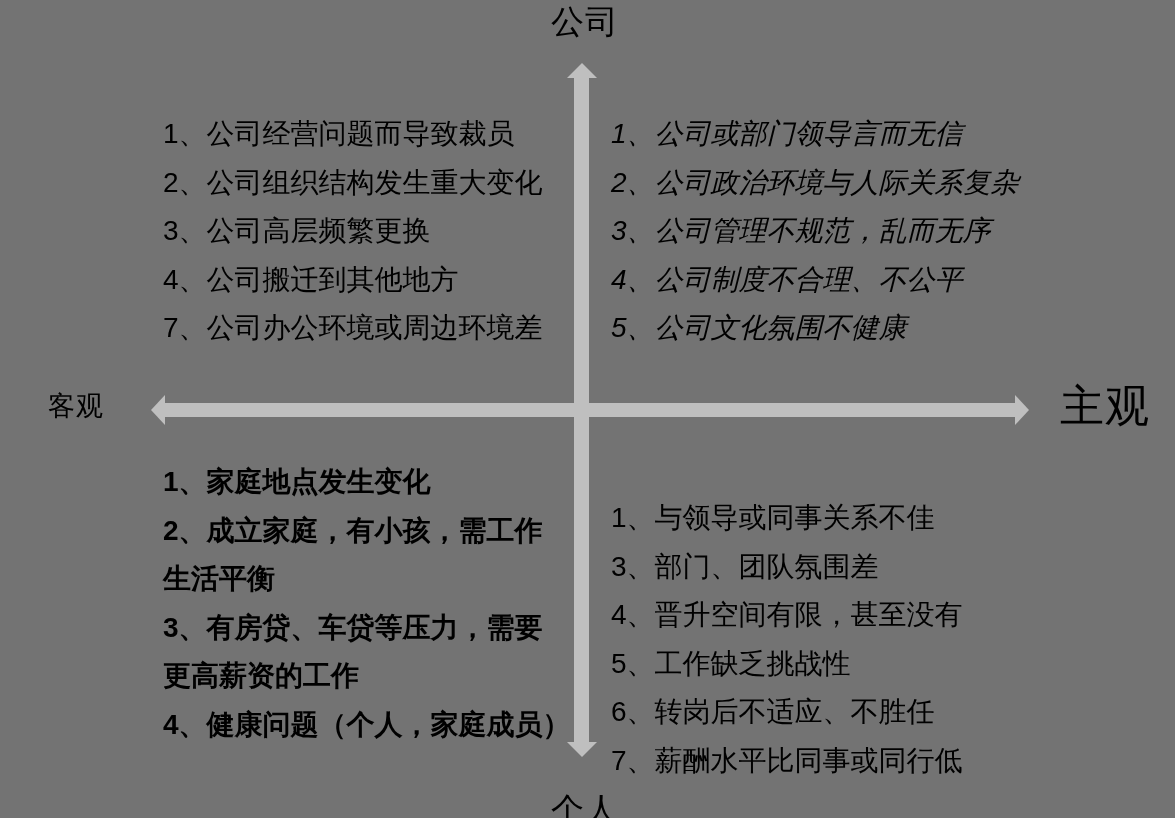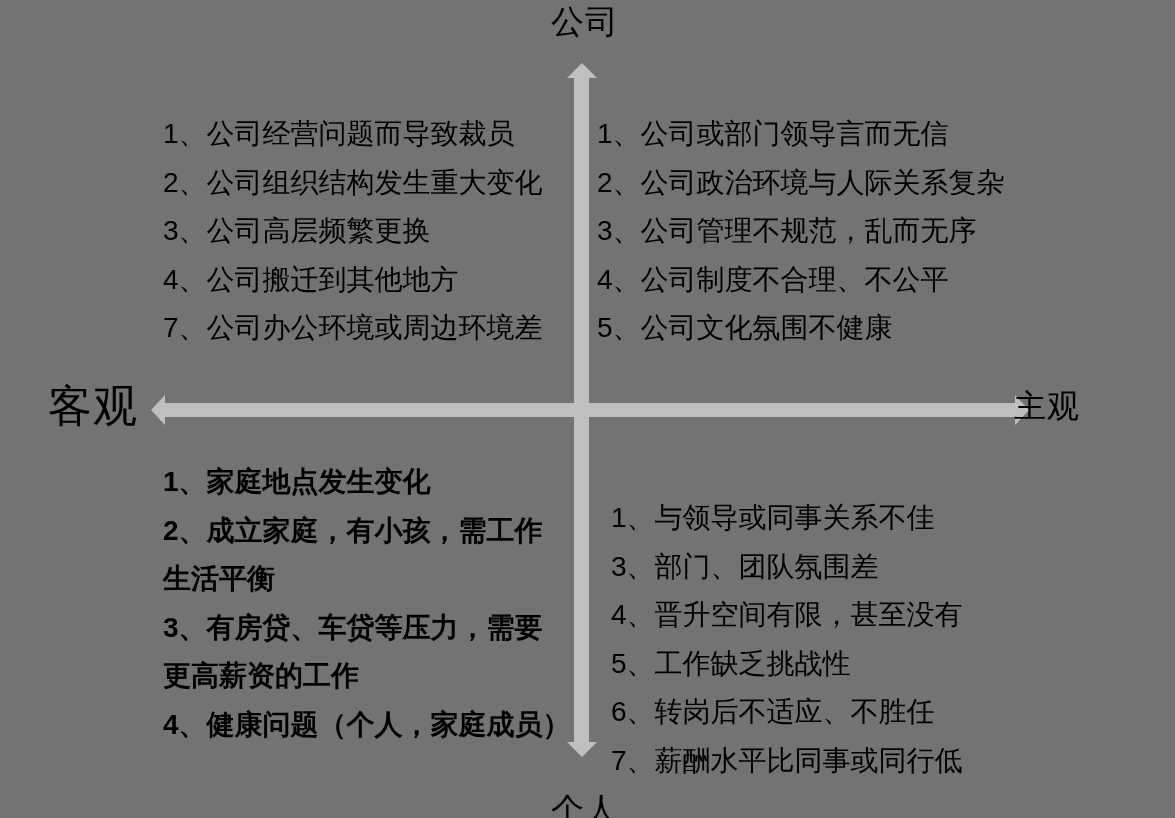--- a/index.html
+++ b/index.html
@@ -61,34 +61,34 @@
   .axis-label {
     position: absolute;
     font-size: 33px;
     line-height: 36px;
     color: #000000;
     white-space: nowrap;
     letter-spacing: 1px;
   }
   .label-top    { left: 585px; top: 4px;   transform: translateX(-50%); }
   .label-bottom { left: 585px; top: 792px; transform: translateX(-50%); }
-  .label-left   { left: 48px;  top: 388px; font-size: 44px; }
-  .label-right  { left: 1014px;top: 388px; font-size: 32px; }
+  .label-left   { left: 48px;  top: 388px; font-size: 27px; }
+  .label-right  { left: 1060px;top: 388px; font-size: 44px; }
   
   .quadrant {
     position: absolute;
     font-size: 28px;
     line-height: 48.5px;
     color: #000000;
   }
   .quadrant .line {
     white-space: nowrap;
   }
   .q-top-left     { left: 163px; top: 110px; }
-  .q-top-right    { left: 597px; top: 110px; }
+  .q-top-right    { left: 611px; top: 110px; font-style: italic; }
   .q-bottom-left  { left: 163px; top: 458px; font-weight: bold; }
   .q-bottom-right { left: 611px; top: 458px; margin-top: 36px; }
 </style>
 </head>
 <body>
 
 <div class="canvas">
 
   <div class="axis-shaft shaft-vertical"></div>
   <div class="axis-shaft shaft-horizontal"></div>

